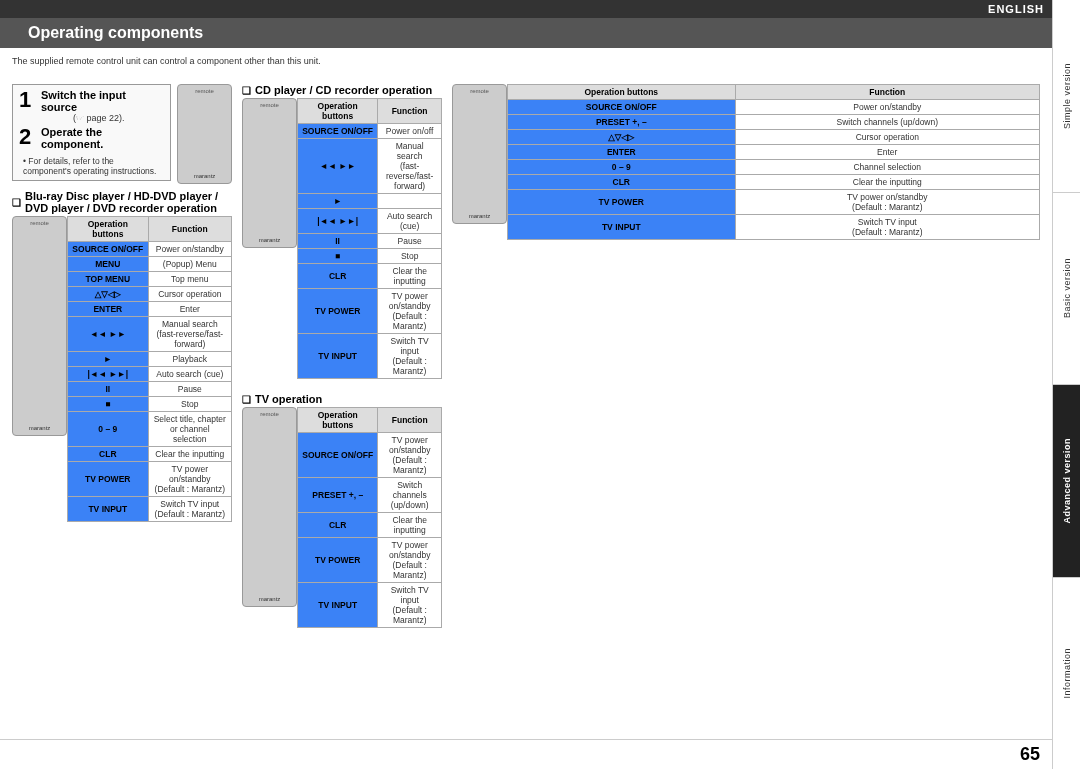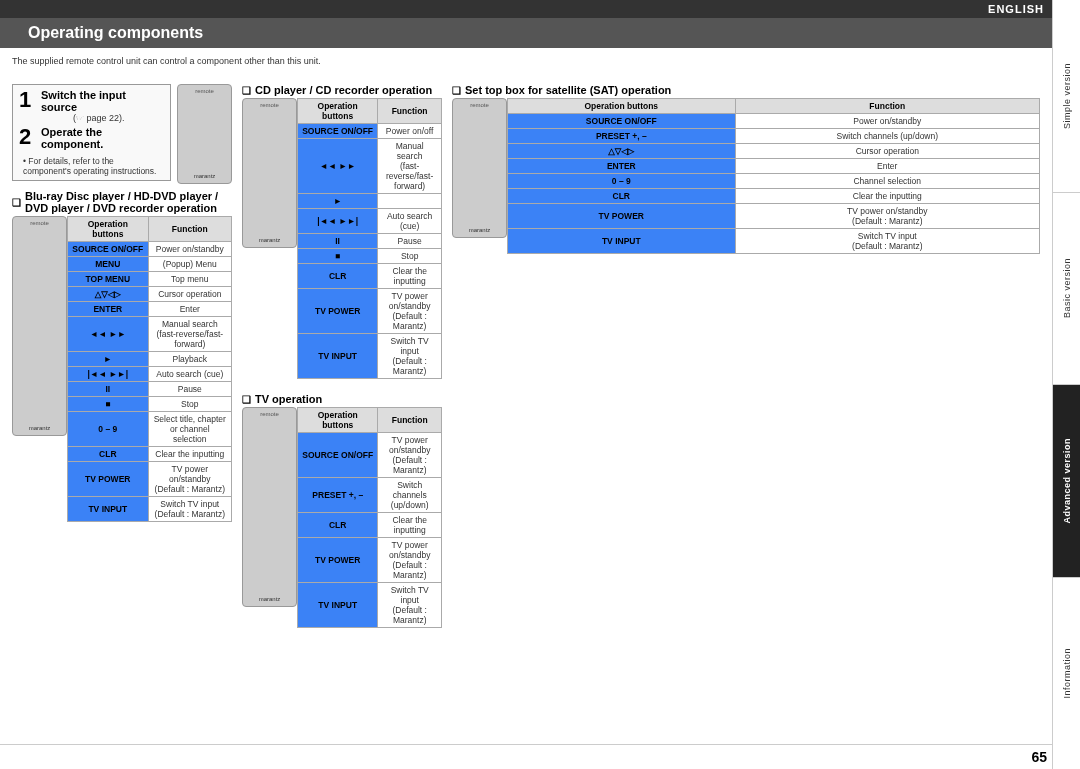--- a/index.html
+++ b/index.html
@@ -209,23 +209,23 @@
       display: flex;
       gap: 0;
       align-items: flex-start;
     }
 
     
     .bottom-bar {
       display: flex;
       justify-content: flex-end;
       align-items: center;
-      padding: 4px 5px;
+      padding: 4px 12px;
       border-top: 1px solid #ccc;
-      font-size: 14px;
+      font-size: 18px;
       font-weight: bold;
     }
 
     
     .remote-svg {
       width: 55px;
       min-width: 55px;
       height: 140px;
       background: #ccc;
       border: 1px solid #999;
@@ -498,23 +498,20 @@
                   </tr>
                 </tbody>
             </table>
           </div>
         </div>
       </div>
 
       <div class="col-right">
 
         <div>
-          <div class="section-heading">
-            <span>Set top box for satellite (SAT) operation</span>
-          </div>
           <div class="section-content">
             <div class="remote-svg" style="height:140px; position:relative;">
               <div style="font-size:6px;color:#555;text-align:center;padding-top:3px;">remote</div>
               <div style="font-size:6px;color:#333;position:absolute;bottom:4px;left:50%;transform:translateX(-50%);white-space:nowrap;">marantz</div>
             </div>
             <table class="op-table">
               <thead>
                 <tr>
                   <th>Operation buttons</th>
                   <th>Function</th>

